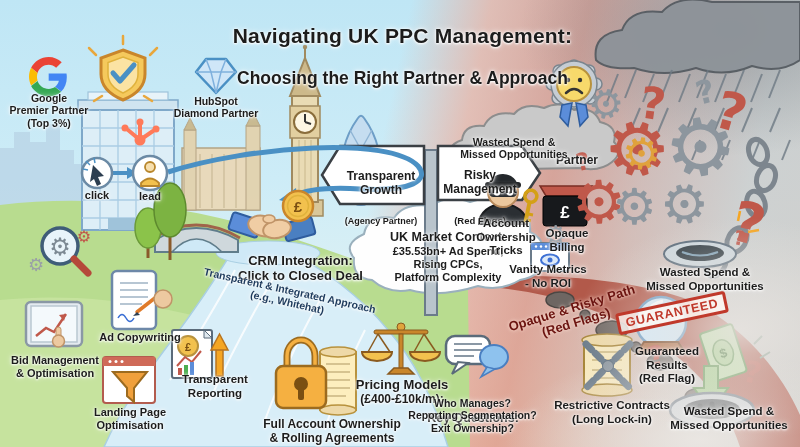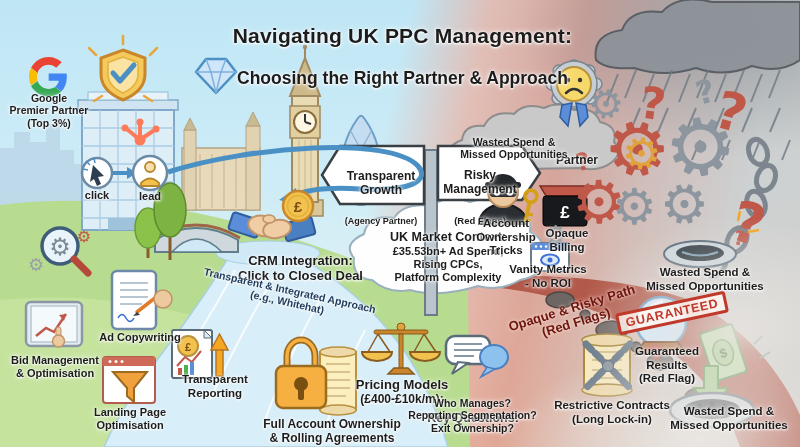--- a/index.html
+++ b/index.html
@@ -474,20 +474,22 @@
   <div class="abs bg-fog" style="z-index:2;"></div>
 
   <div class="lbl" style="left:180px;top:5px;width:445px;">
     <div class="title1">Navigating UK PPC Management:</div>
     <div class="title2">Choosing the Right Partner &amp; Approach</div>
   </div>
 
   <div class="lbl" style="left:0px;top:92px;width:98px;font-size:10.5px;">Google
 Premier Partner
 (Top 3%)</div>
+  <div class="lbl" style="left:163px;top:95px;width:106px;font-size:10.5px;">HubSpot
+Diamond Partner</div>
   <div class="lbl" style="left:74px;top:189px;width:46px;font-size:11px;">click</div>
   <div class="lbl" style="left:127px;top:190px;width:46px;font-size:11px;">lead</div>
   <div class="lbl" style="left:208px;top:253px;width:185px;font-size:13px;">CRM Integration:
 Click to Closed Deal</div>
   <div class="lbl" style="left:2px;top:354px;width:106px;font-size:11px;">Bid Management
 &amp; Optimisation</div>
   <div class="lbl" style="left:75px;top:331px;width:130px;font-size:11px;">Ad Copywriting</div>
   <div class="lbl" style="left:82px;top:406px;width:96px;font-size:11px;">Landing Page
 Optimisation</div>
   <div class="lbl" style="left:160px;top:373px;width:110px;font-size:11.5px;">Transparent

